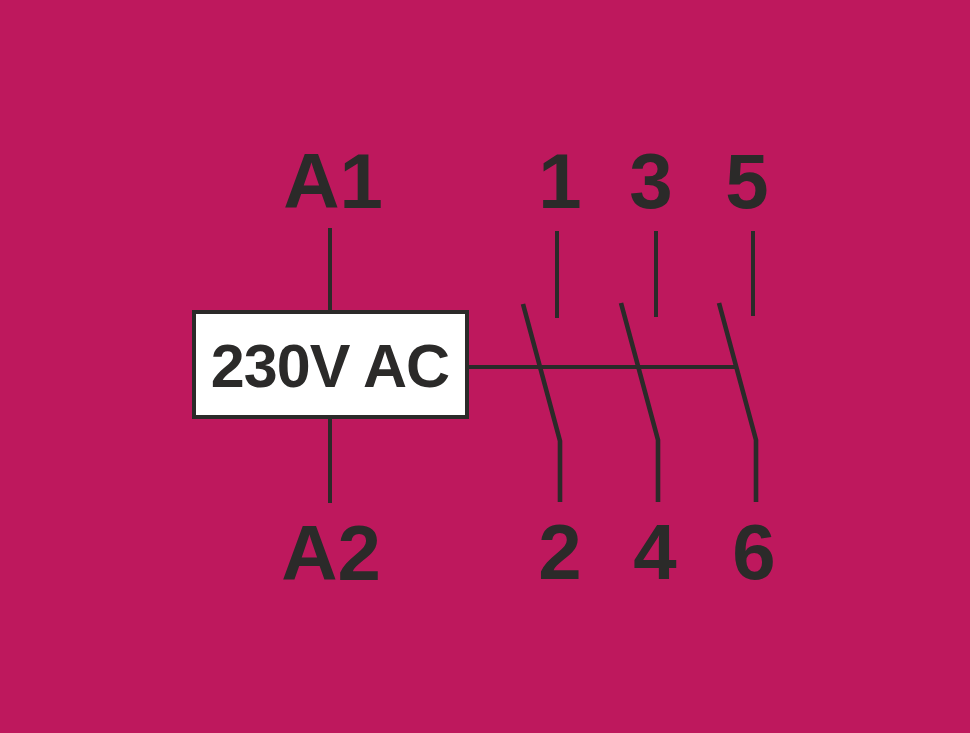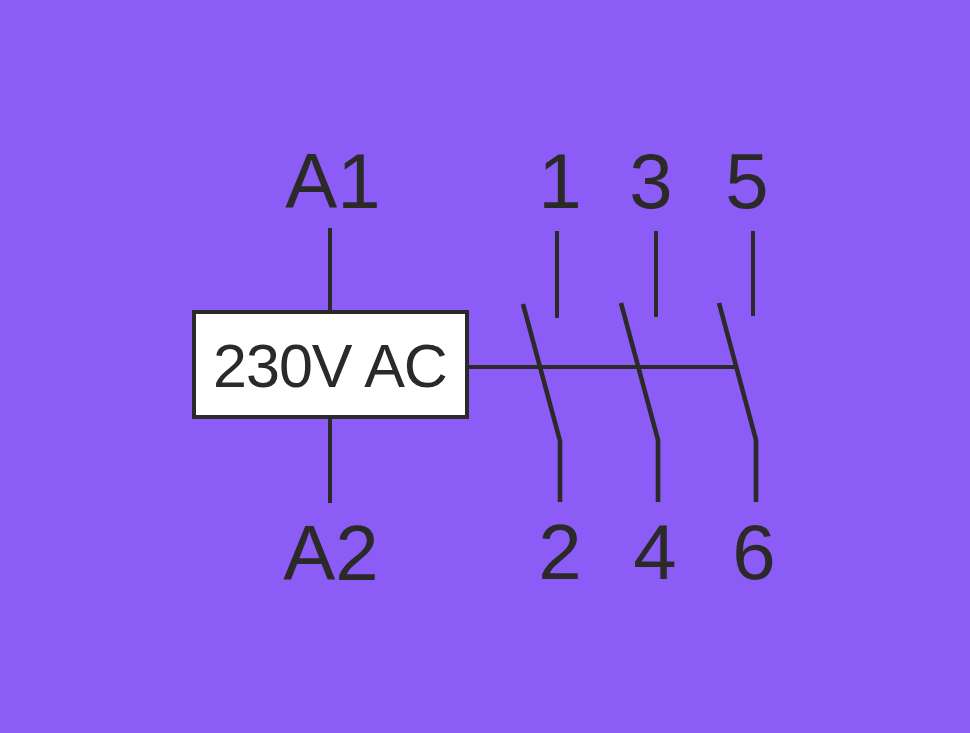--- a/index.html
+++ b/index.html
@@ -4,23 +4,24 @@
 <style>
   html, body {
     margin: 0;
     padding: 0;
     background: #ffffff;
   }
   .canvas {
     position: relative;
     width: 970px;
     height: 733px;
-    background: #8b5cf6;
+    background: #be185d;
     overflow: hidden;
     font-family: "Liberation Sans", sans-serif;
+    font-weight: bold;
   }
   svg {
     display: block;
     width: 970px;
     height: 733px;
   }
   .wire {
     stroke: #2b2a29;
     stroke-width: 4;
     fill: none;

